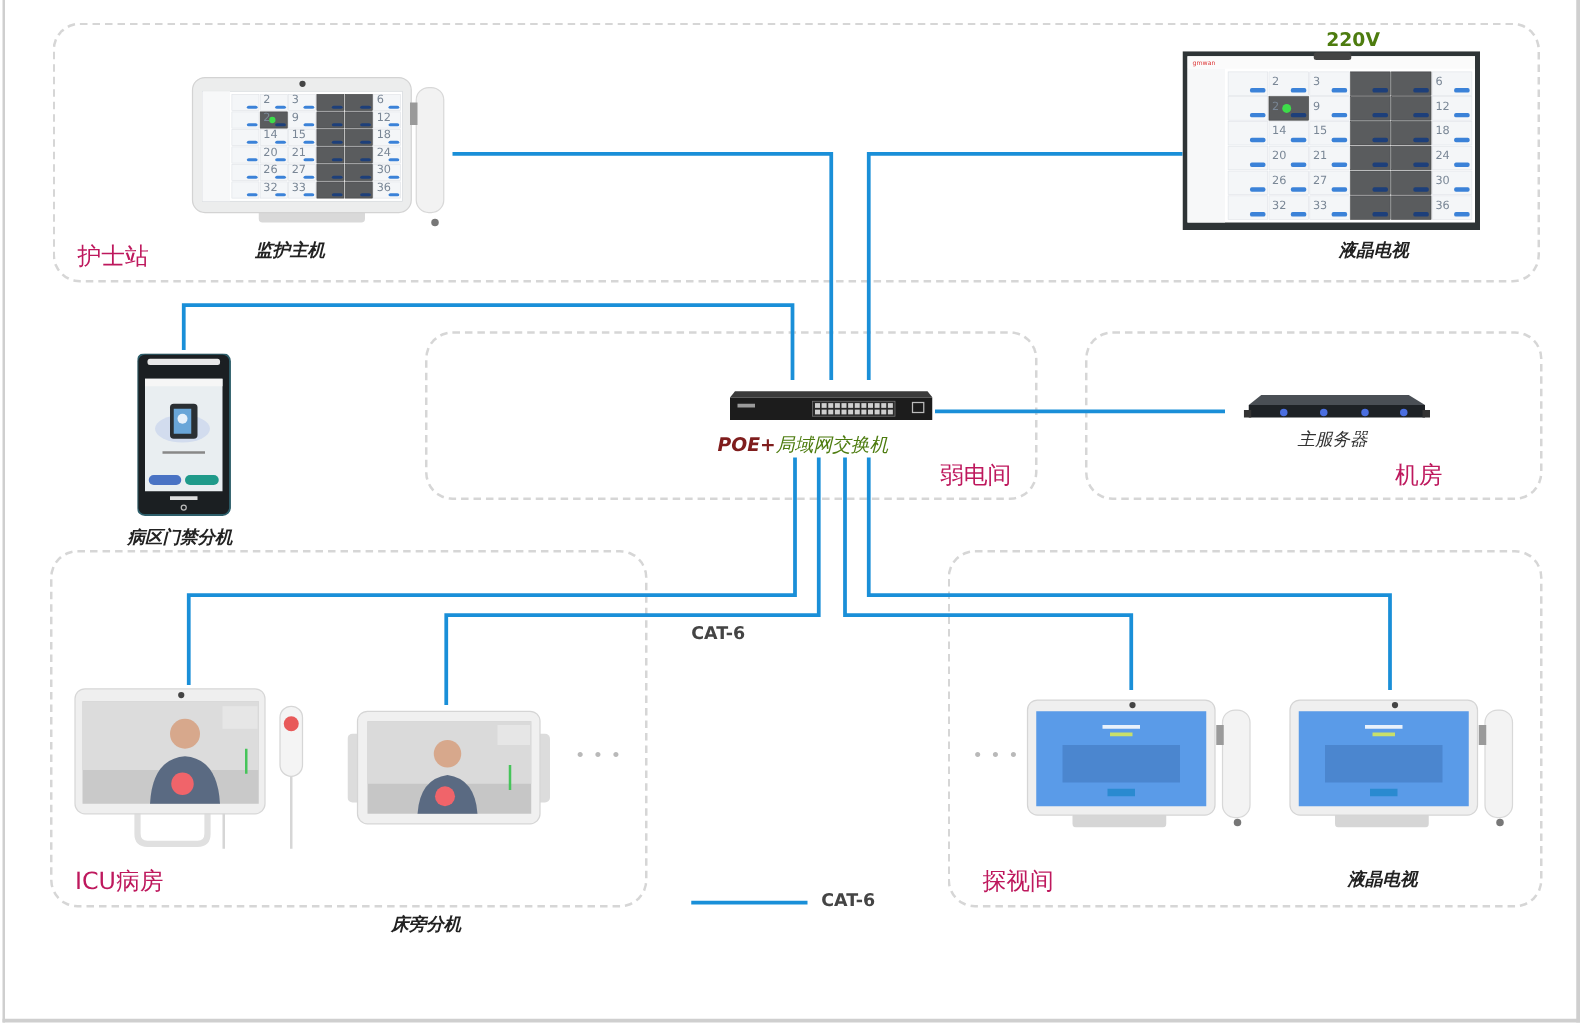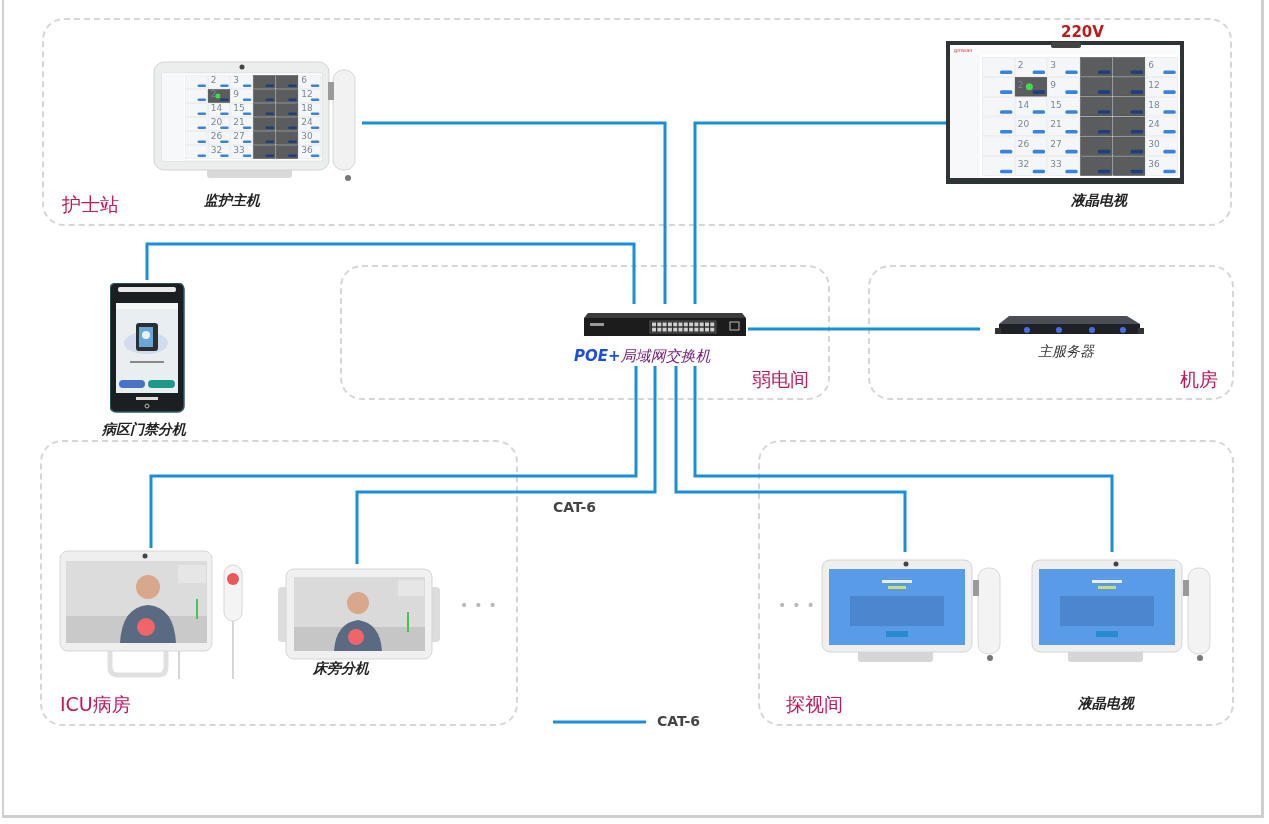--- a/index.html
+++ b/index.html
@@ -5,38 +5,38 @@
   html,body{margin:0;padding:0;background:#ffffff;}
   body{width:1269px;height:824px;position:relative;overflow:hidden;font-family:"DejaVu Sans",sans-serif;}
   .frame{position:absolute;left:2px;top:0;width:1262px;height:818px;border-left:2px solid #cfcfcf;border-right:3px solid #cfcfcf;border-bottom:3px solid #cfcfcf;box-sizing:border-box;}
   .zone{position:absolute;border:2px dashed #d6d6d6;border-radius:22px;box-sizing:border-box;}
   .zone-label{position:absolute;color:#be185d;font-size:19px;}
   .dev-label{position:absolute;color:#222;font-size:14px;font-weight:bold;white-space:nowrap;font-style:italic;}
   svg.wires{position:absolute;left:0;top:0;}
   .dev{position:absolute;}
   .ellipsis{position:absolute;color:#b9b9b9;font-size:14px;letter-spacing:6px;}
   .legend-text{position:absolute;font-size:14px;color:#333;font-weight:bold;}
-  .v220{position:absolute;color:#b91c1c;font-size:15px;font-weight:bold;}
+  .v220{position:absolute;color:#4d7c0f;font-size:15px;font-weight:bold;}
   .cell{fill:#f4f6f8;stroke:#dfe3e8;stroke-width:0.5;}
   .cell-dark{fill:#5a5c5e;stroke:#404244;stroke-width:0.5;}
   .cellnum{font-family:"DejaVu Sans",sans-serif;font-size:9px;fill:#7a8796;}
 </style>
 </head>
 <body>
 
 <div class="frame"></div>
 
 <div class="zone" style="left:42px;top:18px;width:1190px;height:208px;"></div>
 <div class="zone-label" style="left:62px;top:192px;">护士站</div>
 
 <div class="zone" style="left:340px;top:265px;width:490px;height:135px;"></div>
 <div class="zone-label" style="left:752px;top:367px;">弱电间</div>
 
 <div class="zone" style="left:868px;top:265px;width:366px;height:135px;"></div>
-<div class="zone-label" style="left:1180px;top:367px;">机房</div>
+<div class="zone-label" style="left:1116px;top:367px;">机房</div>
 
 <div class="zone" style="left:40px;top:440px;width:478px;height:286px;"></div>
 <div class="zone-label" style="left:60px;top:692px;">ICU病房</div>
 
 <div class="zone" style="left:758px;top:440px;width:476px;height:286px;"></div>
 <div class="zone-label" style="left:786px;top:692px;">探视间</div>
 
 <svg class="wires" width="1269" height="824">
   <g fill="none" stroke="#1a8fd8" stroke-width="3" stroke-linejoin="miter">
     <polyline points="362,123 665,123 665,304"></polyline>
@@ -314,21 +314,21 @@
         <rect x="105.1" y="17.7" width="4" height="3.8" fill="#cfcfcf"></rect>
         <rect x="110.4" y="17.7" width="4" height="3.8" fill="#cfcfcf"></rect>
         <rect x="115.69999999999999" y="17.7" width="4" height="3.8" fill="#cfcfcf"></rect>
         <rect x="121" y="17.7" width="4" height="3.8" fill="#cfcfcf"></rect>
         <rect x="126.3" y="17.7" width="4" height="3.8" fill="#cfcfcf"></rect>
       </g>
     <rect x="146" y="12" width="9" height="8" fill="none" stroke="#bbb" stroke-width="1"></rect>
   </svg>
 </div>
 <div class="dev-label" style="left:574px;top:347px;font-size:15px;">
-  <span style="font-weight:bold;color:#1d4ed8;">POE+</span><span style="font-weight:normal;color:#701a75;">局域网交换机</span>
+  <span style="font-weight:bold;color:#7f1d1d;">POE+</span><span style="font-weight:normal;color:#4d7c0f;">局域网交换机</span>
 </div>
 
 <div class="dev" style="left:995px;top:314px;width:150px;height:24px;">
   <svg width="150" height="24">
     <polygon points="14,2 132,2 145,10 4,10" fill="#4a4f55"></polygon>
     <rect x="4" y="10" width="141" height="10" fill="#1e2226"></rect>
     <rect x="0" y="14" width="6" height="6" fill="#333"></rect>
     <rect x="143" y="14" width="6" height="6" fill="#333"></rect>
     <circle cx="32" cy="16" r="3" fill="#4a6ee0"></circle>
     <circle cx="64" cy="16" r="3" fill="#4a6ee0"></circle>
@@ -364,21 +364,21 @@
     <rect x="16" y="10" width="131" height="74" fill="#c6c6c6"></rect>
     <rect x="16" y="10" width="131" height="50" fill="#dadada"></rect>
     <rect x="120" y="13" width="26" height="16" fill="#e6e6e6"></rect>
     <circle cx="80" cy="36" r="11" fill="#d7a88c"></circle>
     <path d="M56,84 Q58,56 80,53 Q102,56 104,84 Z" fill="#5a6a82"></path>
     <circle cx="78" cy="70" r="8" fill="#f0646a"></circle>
     <rect x="129" y="45" width="2" height="20" fill="#46c45a"></rect>
   </svg>
 </div>
 <div class="ellipsis" style="left:460px;top:597px;">•••</div>
-<div class="dev-label" style="left:313px;top:660px;">床旁分机</div>
+<div class="dev-label" style="left:313px;top:731px;">床旁分机</div>
 
 <div class="dev" style="left:820px;top:558px;width:190px;height:104px;">
   <svg width="190" height="104">
     <rect x="38" y="92" width="75" height="12" rx="3" fill="#d6d6d6"></rect>
     <rect x="2" y="2" width="150" height="92" rx="8" fill="#efefef" stroke="#d5d5d5"></rect>
     <circle cx="86" cy="6" r="2.5" fill="#444"></circle>
     <rect x="9" y="11" width="136" height="76" fill="#5a9be8"></rect>
     <rect x="30" y="38" width="94" height="30" fill="#4b86cf"></rect>
     <rect x="62" y="22" width="30" height="3" fill="#e8f1fb"></rect>
     <rect x="68" y="28" width="18" height="3" fill="#c8e06a"></rect>

